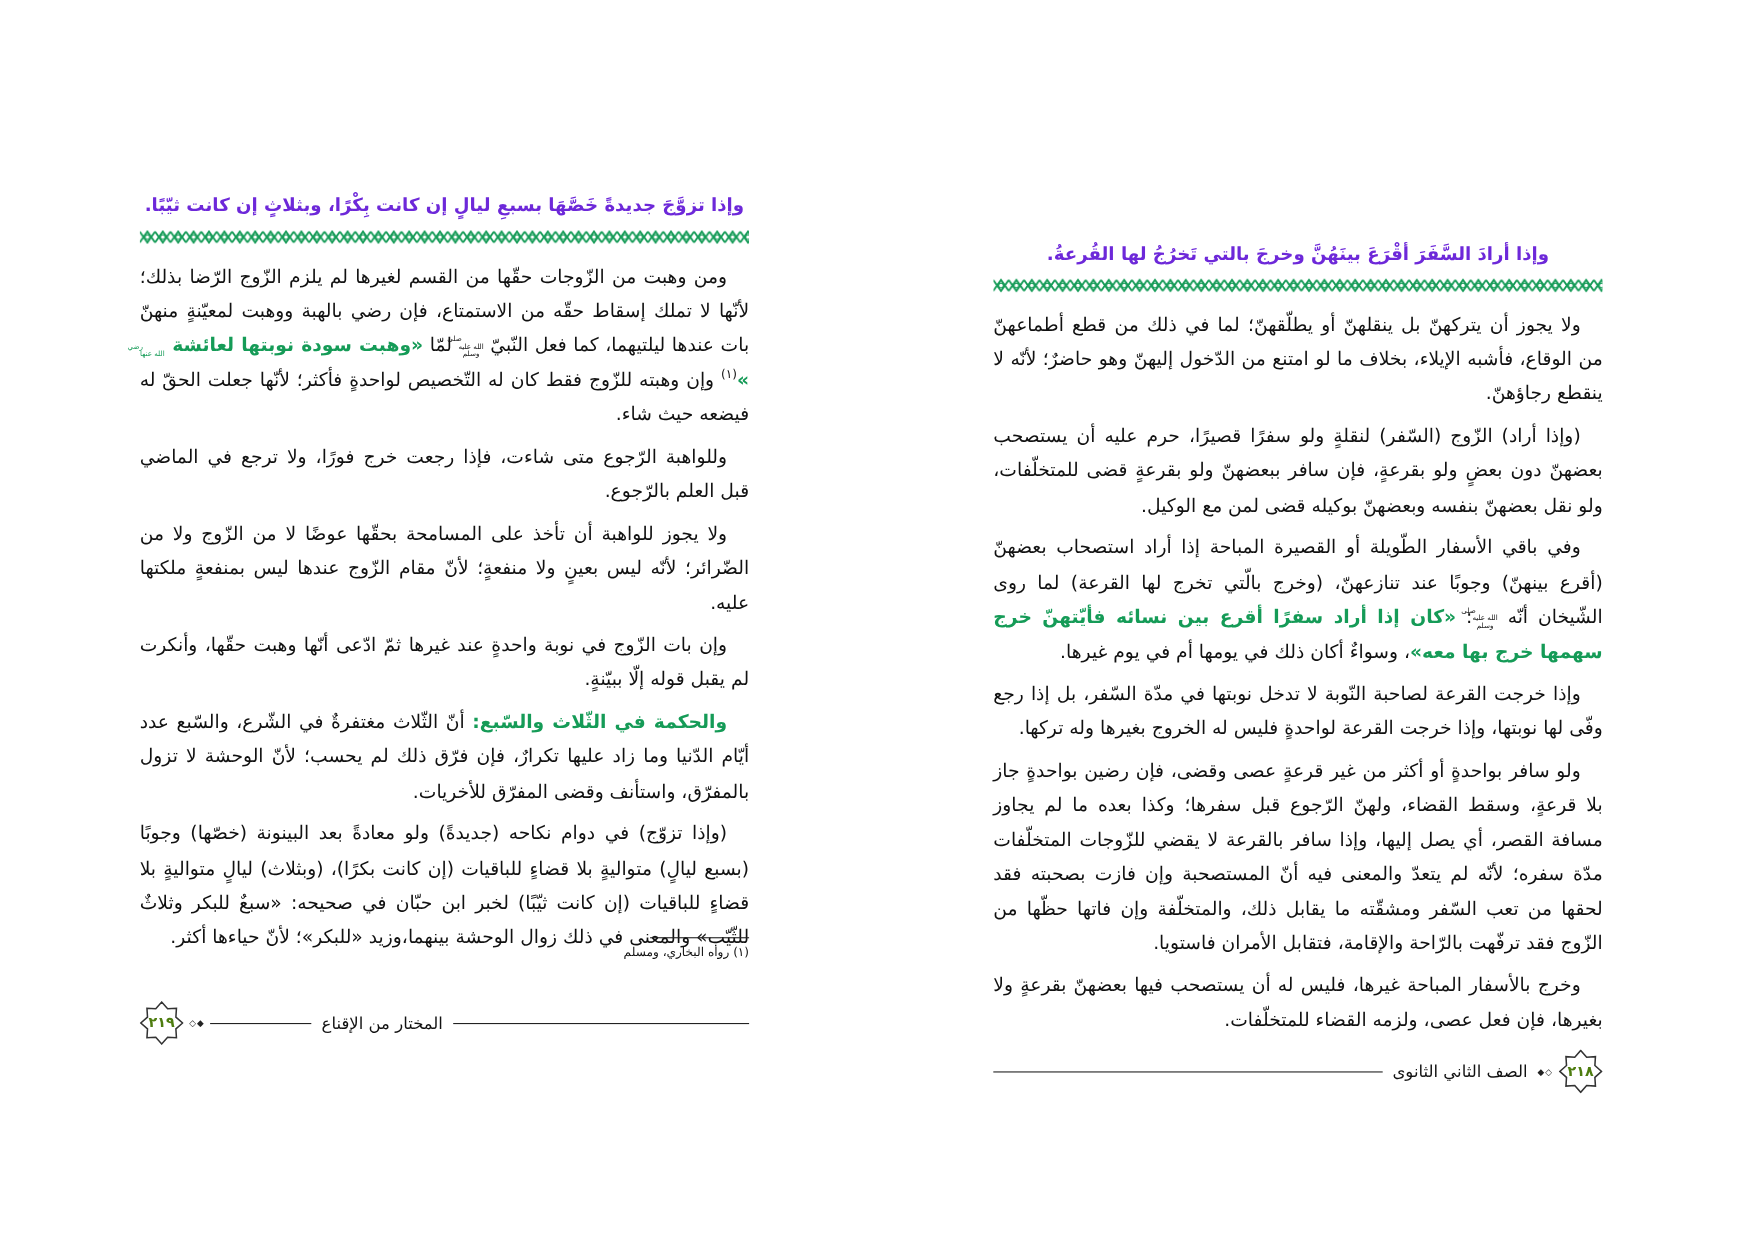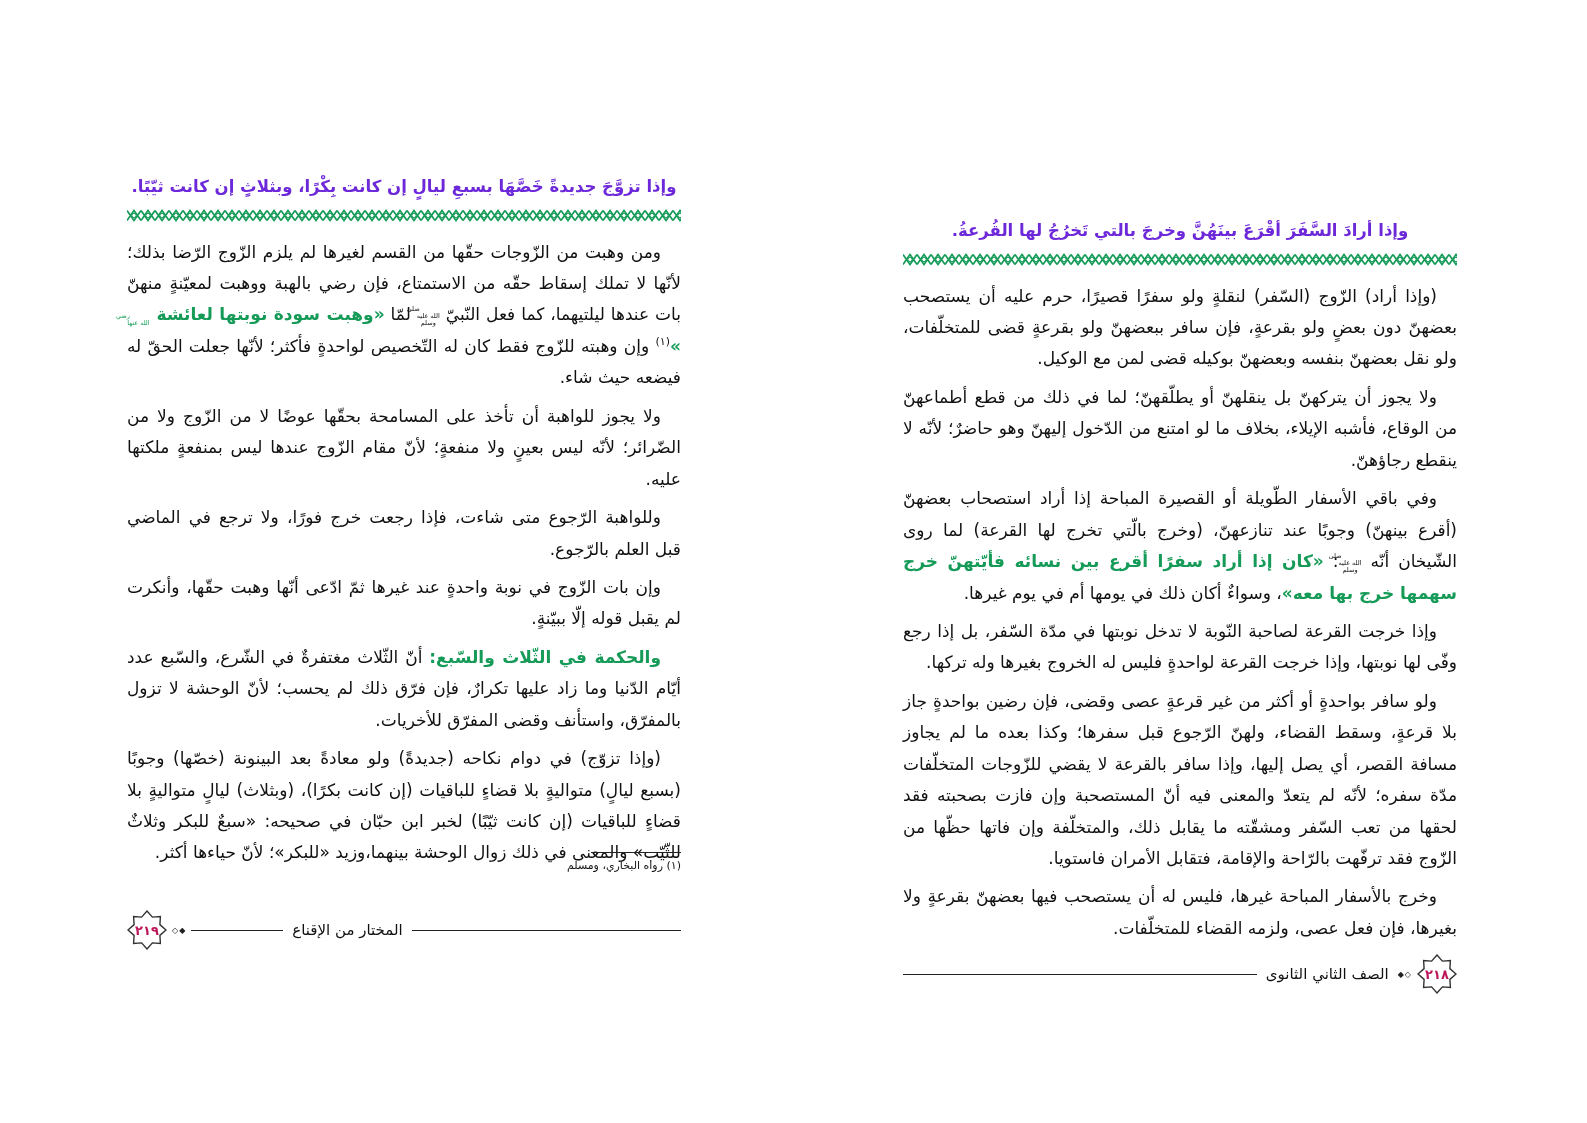--- a/index.html
+++ b/index.html
@@ -25,42 +25,42 @@
   .fn-rule{width:90px;border-top:1.6px solid #222;margin-bottom:6px;}
   .fn-text{text-align:right;}
   .footer{position:absolute;top:736px;right:0;left:0;display:flex;align-items:center;
           direction:ltr;gap:5px;color:#111;}
   .footer .rule{border-top:1.6px solid #222;flex:1 1 auto;height:0;}
   .footer .rule-short{border-top:1.6px solid #222;width:92px;height:0;}
   .footer-title{font-size:15px;white-space:nowrap;padding:0 4px;direction:rtl;text-align:center;}
   .pagestar{position:relative;width:40px;height:40px;flex:0 0 auto;}
   .pagestar svg{position:absolute;inset:0;}
   .pagenum{position:absolute;inset:0;display:flex;align-items:center;justify-content:center;
-           font-size:13px;font-weight:bold;color:#be185d;}
+           font-size:13px;font-weight:bold;color:#4d7c0f;}
   .orn{font-size:8px;letter-spacing:1px;color:#222;flex:0 0 auto;}
 </style>
 </head>
 <body>
 
 <div class="canvas">
 
   <section class="page page-right">
     <div class="header-text">وإذا أرادَ السَّفَرَ أقْرَعَ بينَهُنَّ وخرجَ بالتي تَخرُجُ لها القُرعةُ.</div>
     <svg class="chain" preserveAspectRatio="none">
       <defs>
         <pattern id="chainpat" width="14" height="13" patternUnits="userSpaceOnUse">
           <path d="M0,1.5 L7,11.5 L14,1.5 M0,11.5 L7,1.5 L14,11.5" stroke="#159b57" stroke-width="1.7" fill="none"></path>
           <circle cx="7" cy="6.5" r="2.1" stroke="#159b57" stroke-width="1" fill="none"></circle>
         </pattern>
       </defs>
       <rect x="0" y="0" width="100%" height="13" fill="url(#chainpat)"></rect>
     </svg>
     <div class="body">
+        <p class="para"><span>ولا يجوز أن يتركهنّ بل ينقلهنّ أو يطلّقهنّ؛ لما في ذلك من قطع أطماعهنّ من الوقاع، فأشبه الإيلاء، بخلاف ما لو امتنع من الدّخول إليهنّ وهو حاضرٌ؛ لأنّه لا ينقطع رجاؤهنّ.</span></p>
         <p class="para"><span>(وإذا أراد) الزّوج (السّفر) لنقلةٍ ولو سفرًا قصيرًا، حرم عليه أن يستصحب بعضهنّ دون بعضٍ ولو بقرعةٍ، فإن سافر ببعضهنّ ولو بقرعةٍ قضى للمتخلّفات، ولو نقل بعضهنّ بنفسه وبعضهنّ بوكيله قضى لمن مع الوكيل.</span></p>
-        <p class="para"><span>ولا يجوز أن يتركهنّ بل ينقلهنّ أو يطلّقهنّ؛ لما في ذلك من قطع أطماعهنّ من الوقاع، فأشبه الإيلاء، بخلاف ما لو امتنع من الدّخول إليهنّ وهو حاضرٌ؛ لأنّه لا ينقطع رجاؤهنّ.</span></p>
         <p class="para"><span>وفي باقي الأسفار الطّويلة أو القصيرة المباحة إذا أراد استصحاب بعضهنّ (أقرع بينهنّ) وجوبًا عند تنازعهنّ، (وخرج بالّتي تخرج لها القرعة) لما روى الشّيخان أنّه </span><span class="seal">صلى الله عليه وسلم</span><span>: </span><span class="green">«كان إذا أراد سفرًا أقرع بين نسائه فأيّتهنّ خرج سهمها خرج بها معه»</span><span>، وسواءٌ أكان ذلك في يومها أم في يوم غيرها.</span></p>
         <p class="para"><span>وإذا خرجت القرعة لصاحبة النّوبة لا تدخل نوبتها في مدّة السّفر، بل إذا رجع وفّى لها نوبتها، وإذا خرجت القرعة لواحدةٍ فليس له الخروج بغيرها وله تركها.</span></p>
         <p class="para"><span>ولو سافر بواحدةٍ أو أكثر من غير قرعةٍ عصى وقضى، فإن رضين بواحدةٍ جاز بلا قرعةٍ، وسقط القضاء، ولهنّ الرّجوع قبل سفرها؛ وكذا بعده ما لم يجاوز مسافة القصر، أي يصل إليها، وإذا سافر بالقرعة لا يقضي للزّوجات المتخلّفات مدّة سفره؛ لأنّه لم يتعدّ والمعنى فيه أنّ المستصحبة وإن فازت بصحبته فقد لحقها من تعب السّفر ومشقّته ما يقابل ذلك، والمتخلّفة وإن فاتها حظّها من الزّوج فقد ترفّهت بالرّاحة والإقامة، فتقابل الأمران فاستويا.</span></p>
         <p class="para"><span>وخرج بالأسفار المباحة غيرها، فليس له أن يستصحب فيها بعضهنّ بقرعةٍ ولا بغيرها، فإن فعل عصى، ولزمه القضاء للمتخلّفات.</span></p>
       </div>
     <div class="footer">
       <div class="rule"></div>
       <span class="footer-title">الصف الثاني الثانوى</span>
       <span class="orn">◆◇</span>
       <span class="pagestar">
@@ -72,22 +72,22 @@
     </div>
   </section>
 
   <section class="page page-left">
     <div class="header-text">وإذا تزوَّجَ جديدةً خَصَّهَا بسبعِ ليالٍ إن كانت بِكْرًا، وبثلاثٍ إن كانت ثيّبًا.</div>
     <svg class="chain" preserveAspectRatio="none">
       <rect x="0" y="0" width="100%" height="13" fill="url(#chainpat)"></rect>
     </svg>
     <div class="body">
         <p class="para"><span>ومن وهبت من الزّوجات حقّها من القسم لغيرها لم يلزم الزّوج الرّضا بذلك؛ لأنّها لا تملك إسقاط حقّه من الاستمتاع، فإن رضي بالهبة ووهبت لمعيّنةٍ منهنّ بات عندها ليلتيهما، كما فعل النّبيّ </span><span class="seal">صلى الله عليه وسلم</span><span> لمّا </span><span class="green">«وهبت سودة نوبتها لعائشة </span><span class="seal seal-green">رضي الله عنها</span><span class="green">»</span><span class="fnref">(١)</span><span> وإن وهبته للزّوج فقط كان له التّخصيص لواحدةٍ فأكثر؛ لأنّها جعلت الحقّ له فيضعه حيث شاء.</span></p>
+        <p class="para"><span>وللواهبة الرّجوع متى شاءت، فإذا رجعت خرج فورًا، ولا ترجع في الماضي قبل العلم بالرّجوع.</span></p>
         <p class="para"><span>ولا يجوز للواهبة أن تأخذ على المسامحة بحقّها عوضًا لا من الزّوج ولا من الضّرائر؛ لأنّه ليس بعينٍ ولا منفعةٍ؛ لأنّ مقام الزّوج عندها ليس بمنفعةٍ ملكتها عليه.</span></p>
-        <p class="para"><span>وللواهبة الرّجوع متى شاءت، فإذا رجعت خرج فورًا، ولا ترجع في الماضي قبل العلم بالرّجوع.</span></p>
         <p class="para"><span>وإن بات الزّوج في نوبة واحدةٍ عند غيرها ثمّ ادّعى أنّها وهبت حقّها، وأنكرت لم يقبل قوله إلّا ببيّنةٍ.</span></p>
         <p class="para"><span class="green-lead">والحكمة في الثّلاث والسّبع:</span><span> أنّ الثّلاث مغتفرةٌ في الشّرع، والسّبع عدد أيّام الدّنيا وما زاد عليها تكرارٌ، فإن فرّق ذلك لم يحسب؛ لأنّ الوحشة لا تزول بالمفرّق، واستأنف وقضى المفرّق للأخريات.</span></p>
         <p class="para"><span>(وإذا تزوّج) في دوام نكاحه (جديدةً) ولو معادةً بعد البينونة (خصّها) وجوبًا (بسبع ليالٍ) متواليةٍ بلا قضاءٍ للباقيات (إن كانت بكرًا)، (وبثلاث) ليالٍ متواليةٍ بلا قضاءٍ للباقيات (إن كانت ثيّبًا) لخبر ابن حبّان في صحيحه: «سبعٌ للبكر وثلاثٌ للثّيّب» والمعنى في ذلك زوال الوحشة بينهما،وزيد «للبكر»؛ لأنّ حياءها أكثر.</span></p>
       </div>
     <div class="footnote-area">
       <div class="fn-rule"></div>
       <div class="fn-text">(١) رواه البخاري، ومسلم</div>
     </div>
     <div class="footer">
       <span class="pagestar">

